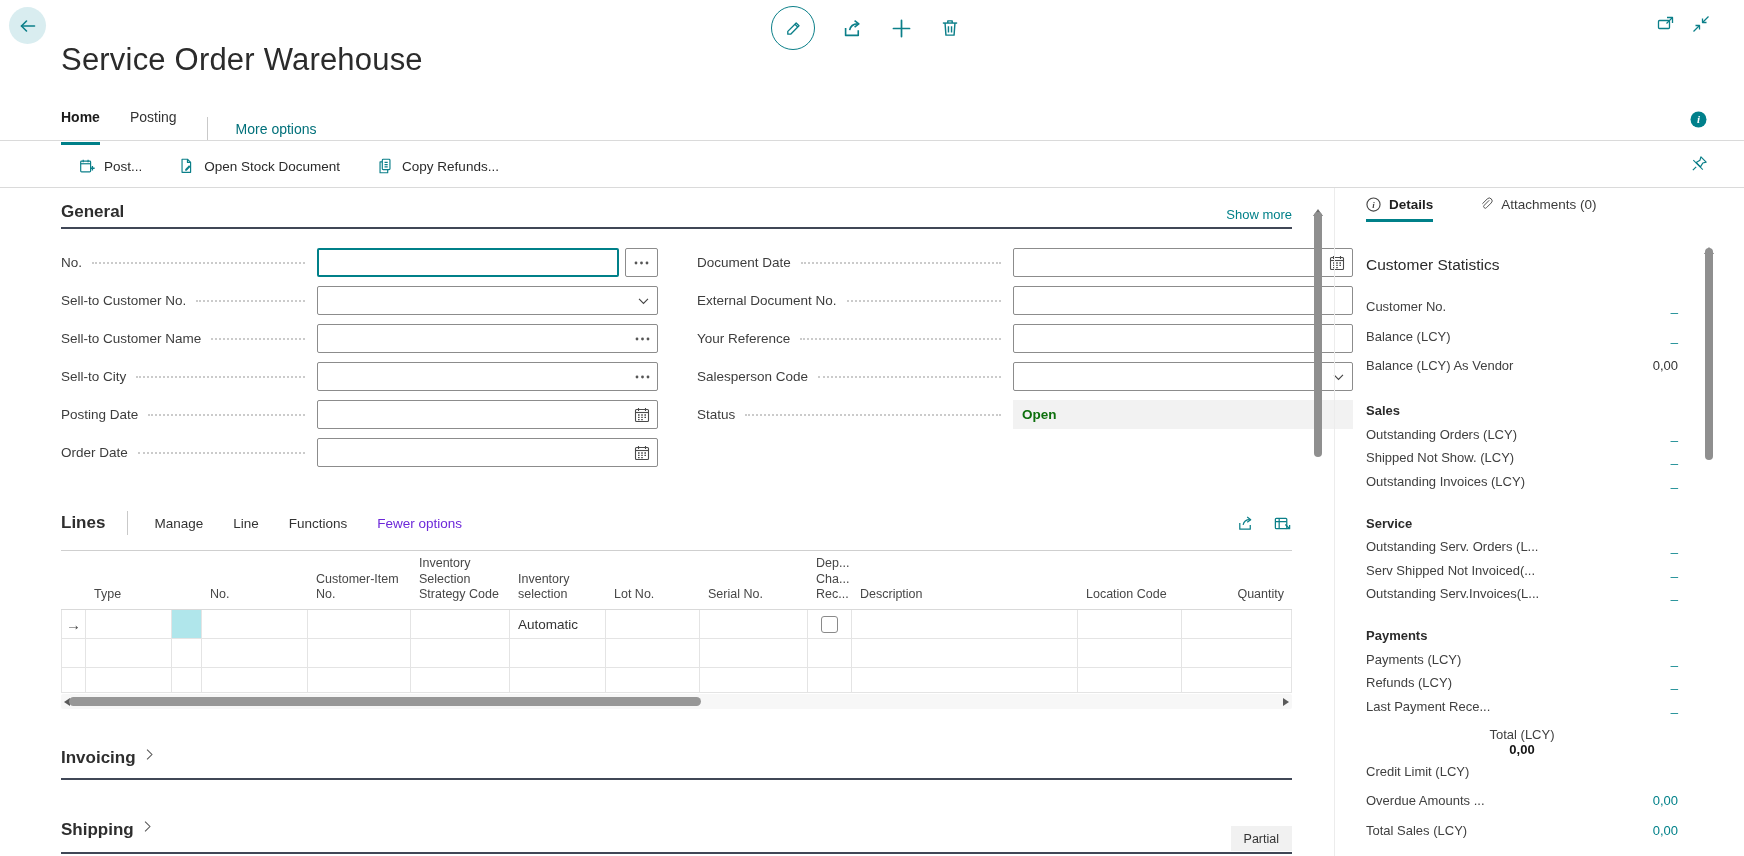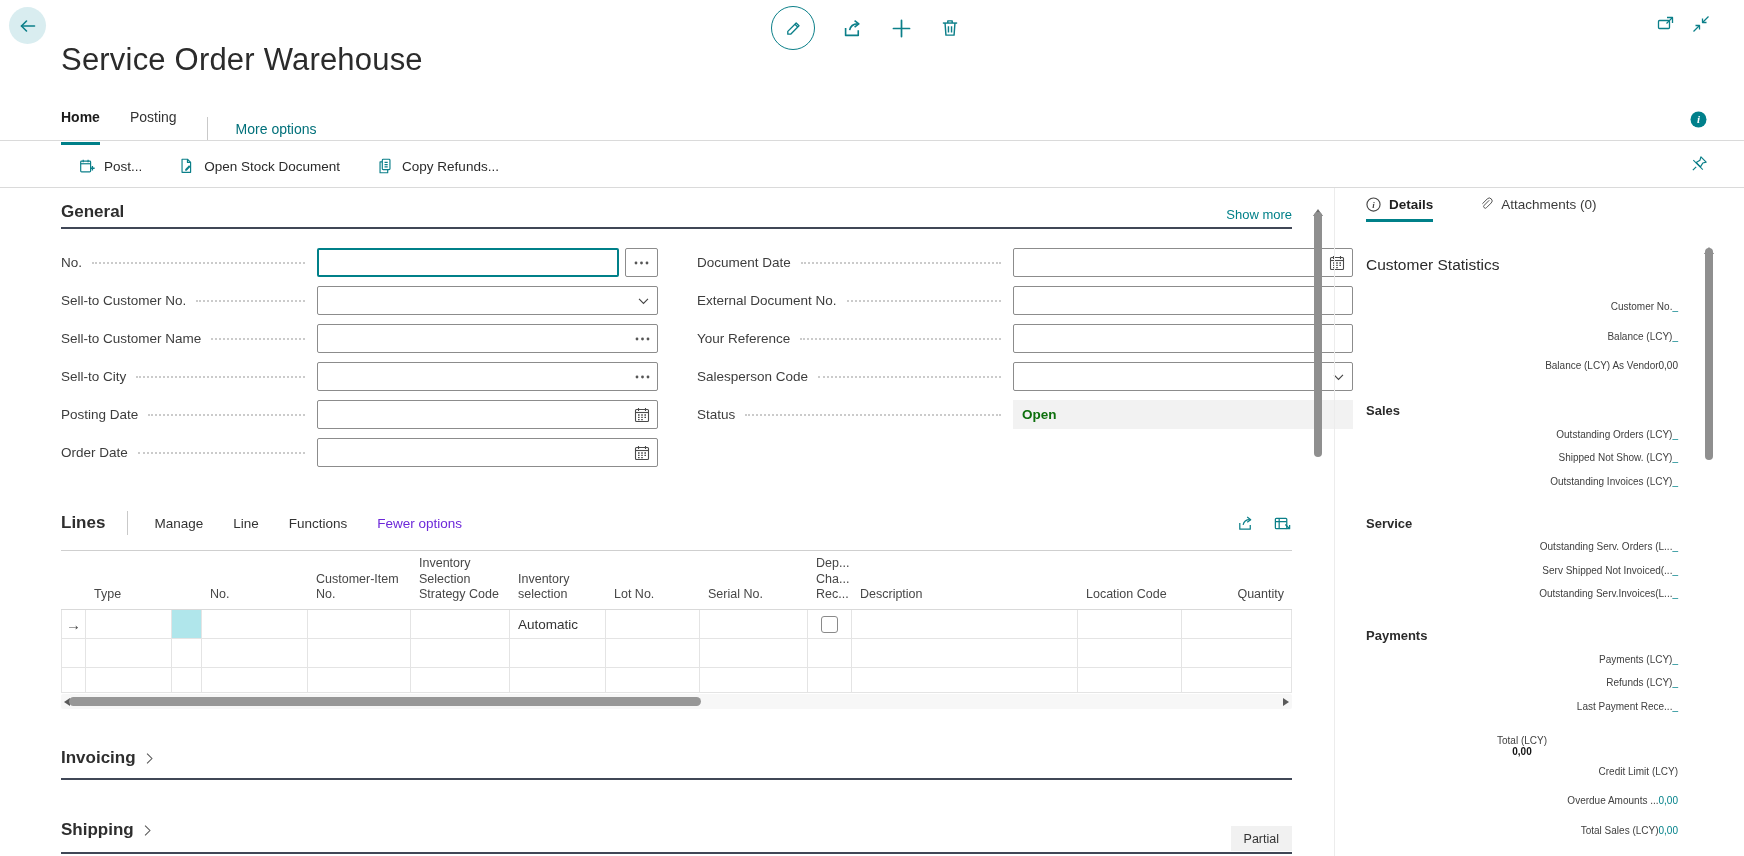--- a/index.html
+++ b/index.html
@@ -69,39 +69,39 @@
   .td.first{border-left:1px solid #e4e4e4;justify-content:center;padding:0;color:#4a4a4a;font-size:15px;}
   .td.sel{background:#b0e6eb;}
   .td.num{justify-content:flex-end;}
   .cb{width:15px;height:15px;border:1px solid #8a8a8a;border-radius:3px;background:#fff;cursor:pointer;}
 
   .hscroll{position:absolute;left:0;top:506px;width:1231px;height:15px;background:#f7f7f7;border-radius:2px;}
   .hthumb{position:absolute;left:8px;top:3px;width:632px;height:9px;background:#979797;border-radius:4.5px;cursor:grab;}
   .tri-left{position:absolute;left:3px;top:4px;width:0;height:0;border-top:4px solid transparent;border-bottom:4px solid transparent;border-right:6px solid #5a5a5a;}
   .tri-right{position:absolute;right:3px;top:4px;width:0;height:0;border-top:4px solid transparent;border-bottom:4px solid transparent;border-left:6px solid #5a5a5a;}
 
-  .collapse-head{position:absolute;left:0;display:flex;align-items:center;gap:7px;font-size:17px;font-weight:600;color:#2e2e2e;cursor:pointer;}
+  .collapse-head{position:absolute;left:0;display:flex;align-items:flex-start;gap:7px;font-size:17px;font-weight:600;color:#2e2e2e;cursor:pointer;}
   .badge{position:absolute;right:0;top:638px;height:25px;background:#f1f1f1;display:flex;align-items:center;padding:0 13px;font-size:12.5px;color:#333;}
 
   
   .vscroll-main{position:absolute;left:1313px;top:192px;width:10px;height:660px;}
   .vscroll-fb{position:absolute;left:1704px;top:230px;width:10px;height:626px;}
   .tri-up{width:0;height:0;border-left:5px solid transparent;border-right:5px solid transparent;border-bottom:7px solid #6d6d6d;margin:0 auto;}
   .vthumb{position:absolute;left:1px;width:8px;background:#8f8f8f;border-radius:4px;cursor:grab;}
 
   
   .vline{position:absolute;left:1334px;top:188px;width:1px;height:668px;background:#ececec;}
   .factbox{position:absolute;left:1336px;top:188px;width:408px;height:668px;}
   .fb-tabs{position:absolute;left:30px;top:9px;display:flex;align-items:center;gap:46px;font-size:13.5px;}
   .fb-tab{position:relative;display:flex;align-items:center;gap:8px;padding-bottom:10px;cursor:pointer;color:#3b3b3b;}
   .fb-tab.active{font-weight:700;color:#1f1f1f;}
   .fb-tab.active::after{content:"";position:absolute;left:0;right:0;bottom:0;height:3px;background:#008089;}
   .fb-head{position:absolute;left:30px;top:56px;font-size:15.5px;font-weight:400;color:#2b2b2b;margin-top:12px;}
   .stats{position:absolute;left:30px;top:104px;width:312px;}
-  .stat-row{display:flex;justify-content:flex-end;align-items:center;height:23.5px;font-size:10px;}
+  .stat-row{display:flex;justify-content:space-between;align-items:center;height:23.5px;font-size:13px;}
   .stat-row.tall{height:29.5px;}
   .stat-row.total{margin-top:9px;height:29.5px;flex-direction:column;}
   .s-label{color:#404040;}
   .stat-group{margin-top:18px;height:24px;display:flex;align-items:center;font-size:13px;font-weight:700;color:#2b2b2b;}
   .s-val{color:#333;}
   .s-val.link{color:#008089;cursor:pointer;}
   .s-val.bold{font-weight:700;color:#141414;}
 </style>
 </head>
 <body>

